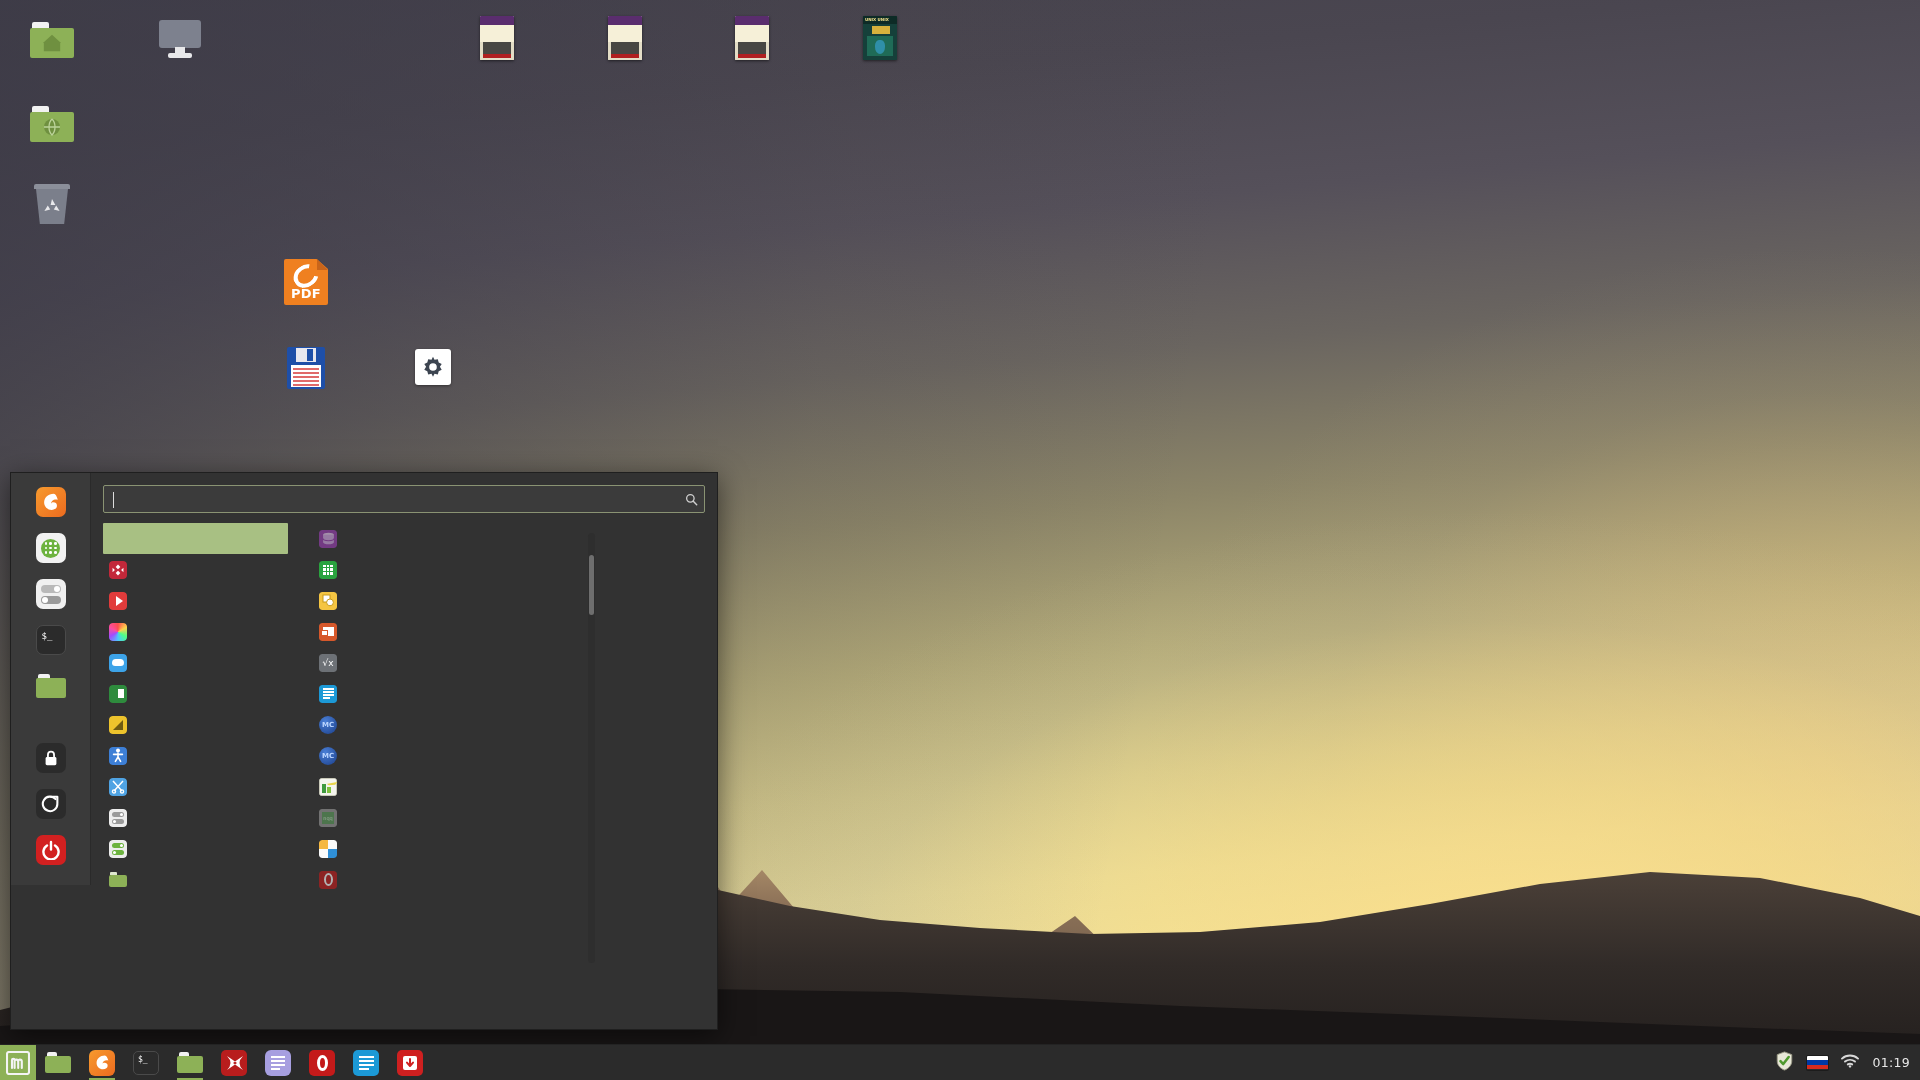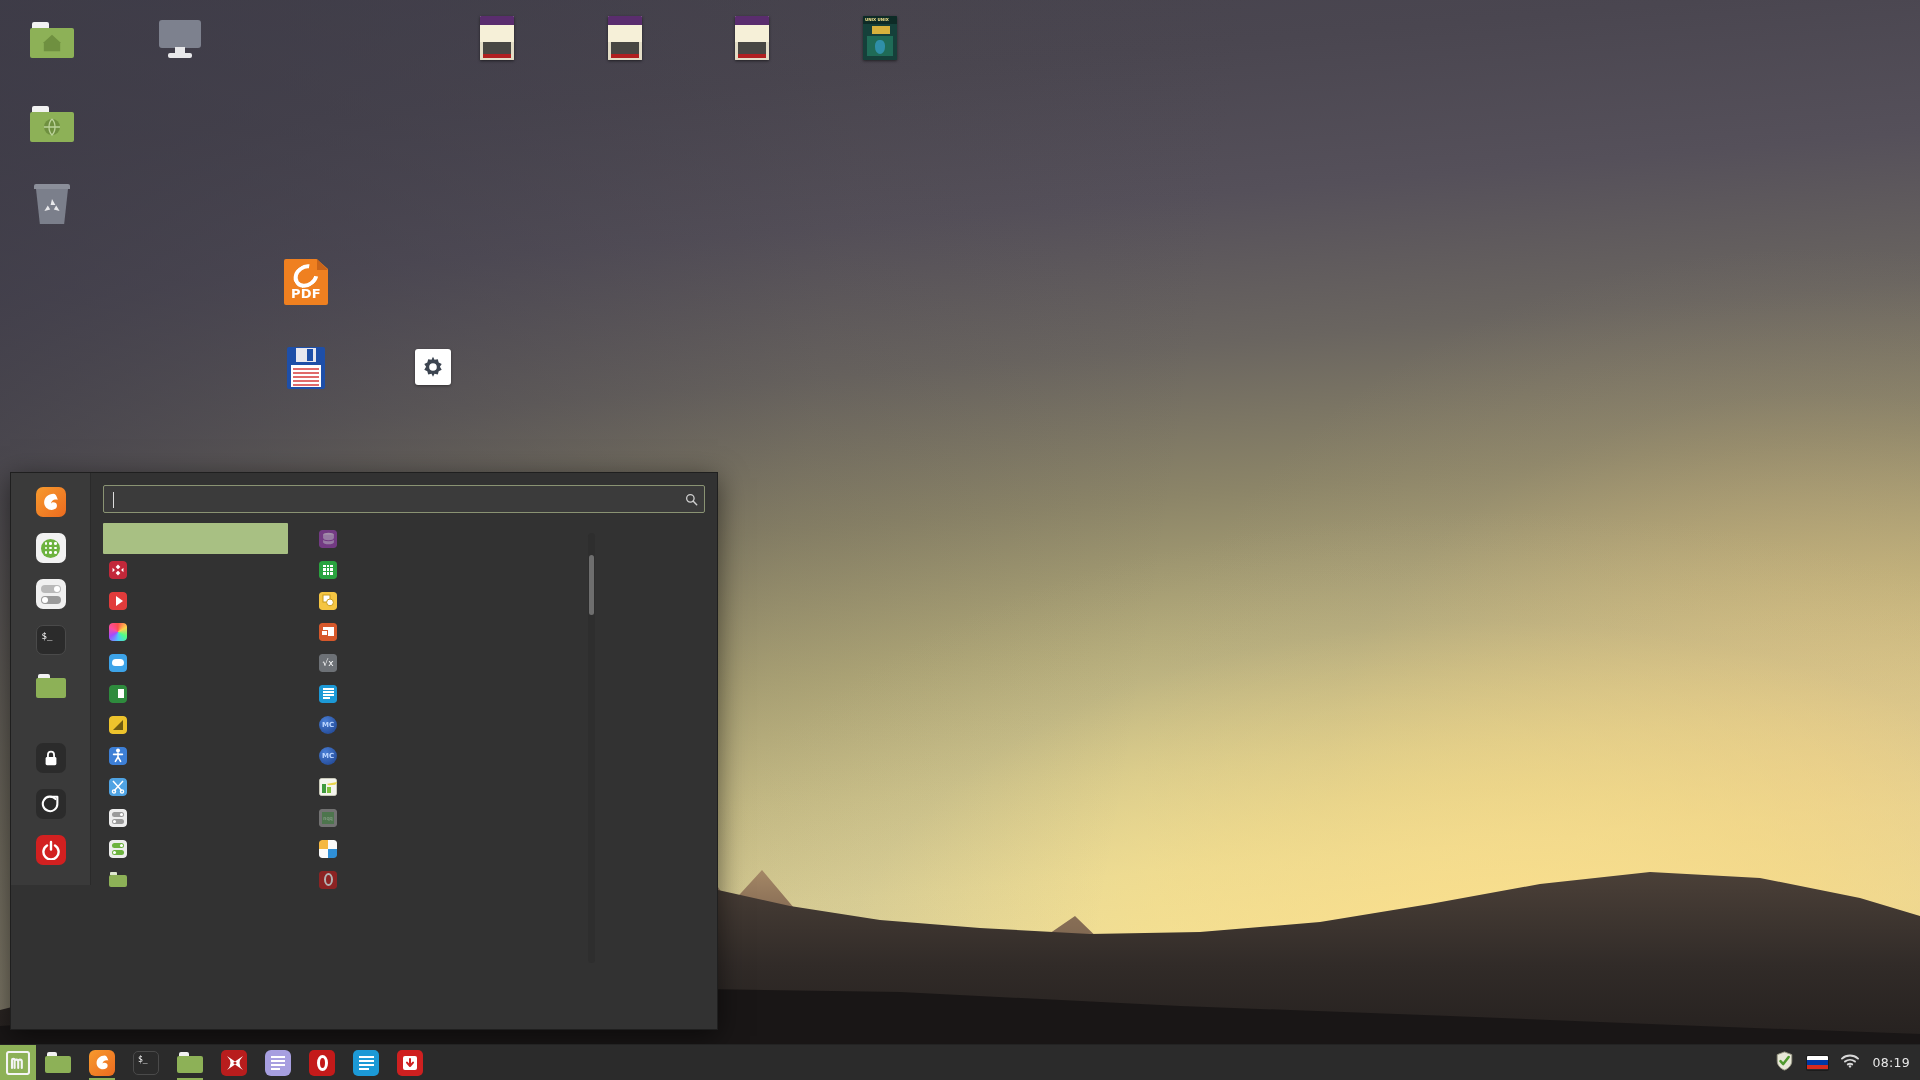--- a/index.html
+++ b/index.html
@@ -768,17 +768,17 @@
         </span>
       </div>
       <div class="tray-ic">
         <svg width="18" height="14" viewBox="0 0 18 14">
           <path d="M1 4.6 A12 12 0 0 1 17 4.6" fill="none" stroke="#d8d8d8" stroke-width="1.9" stroke-linecap="round"></path>
           <path d="M4 7.6 A8 8 0 0 1 14 7.6" fill="none" stroke="#d8d8d8" stroke-width="1.9" stroke-linecap="round"></path>
           <path d="M6.8 10.4 A4 4 0 0 1 11.2 10.4" fill="none" stroke="#d8d8d8" stroke-width="1.9" stroke-linecap="round"></path>
           <circle cx="9" cy="12.4" r="1.2" fill="#d8d8d8"></circle>
         </svg>
       </div>
-      <div id="clock">08:19</div>
+      <div id="clock">01:19</div>
     </div>
   </div>
 
 </div>
 
 </body></html>

